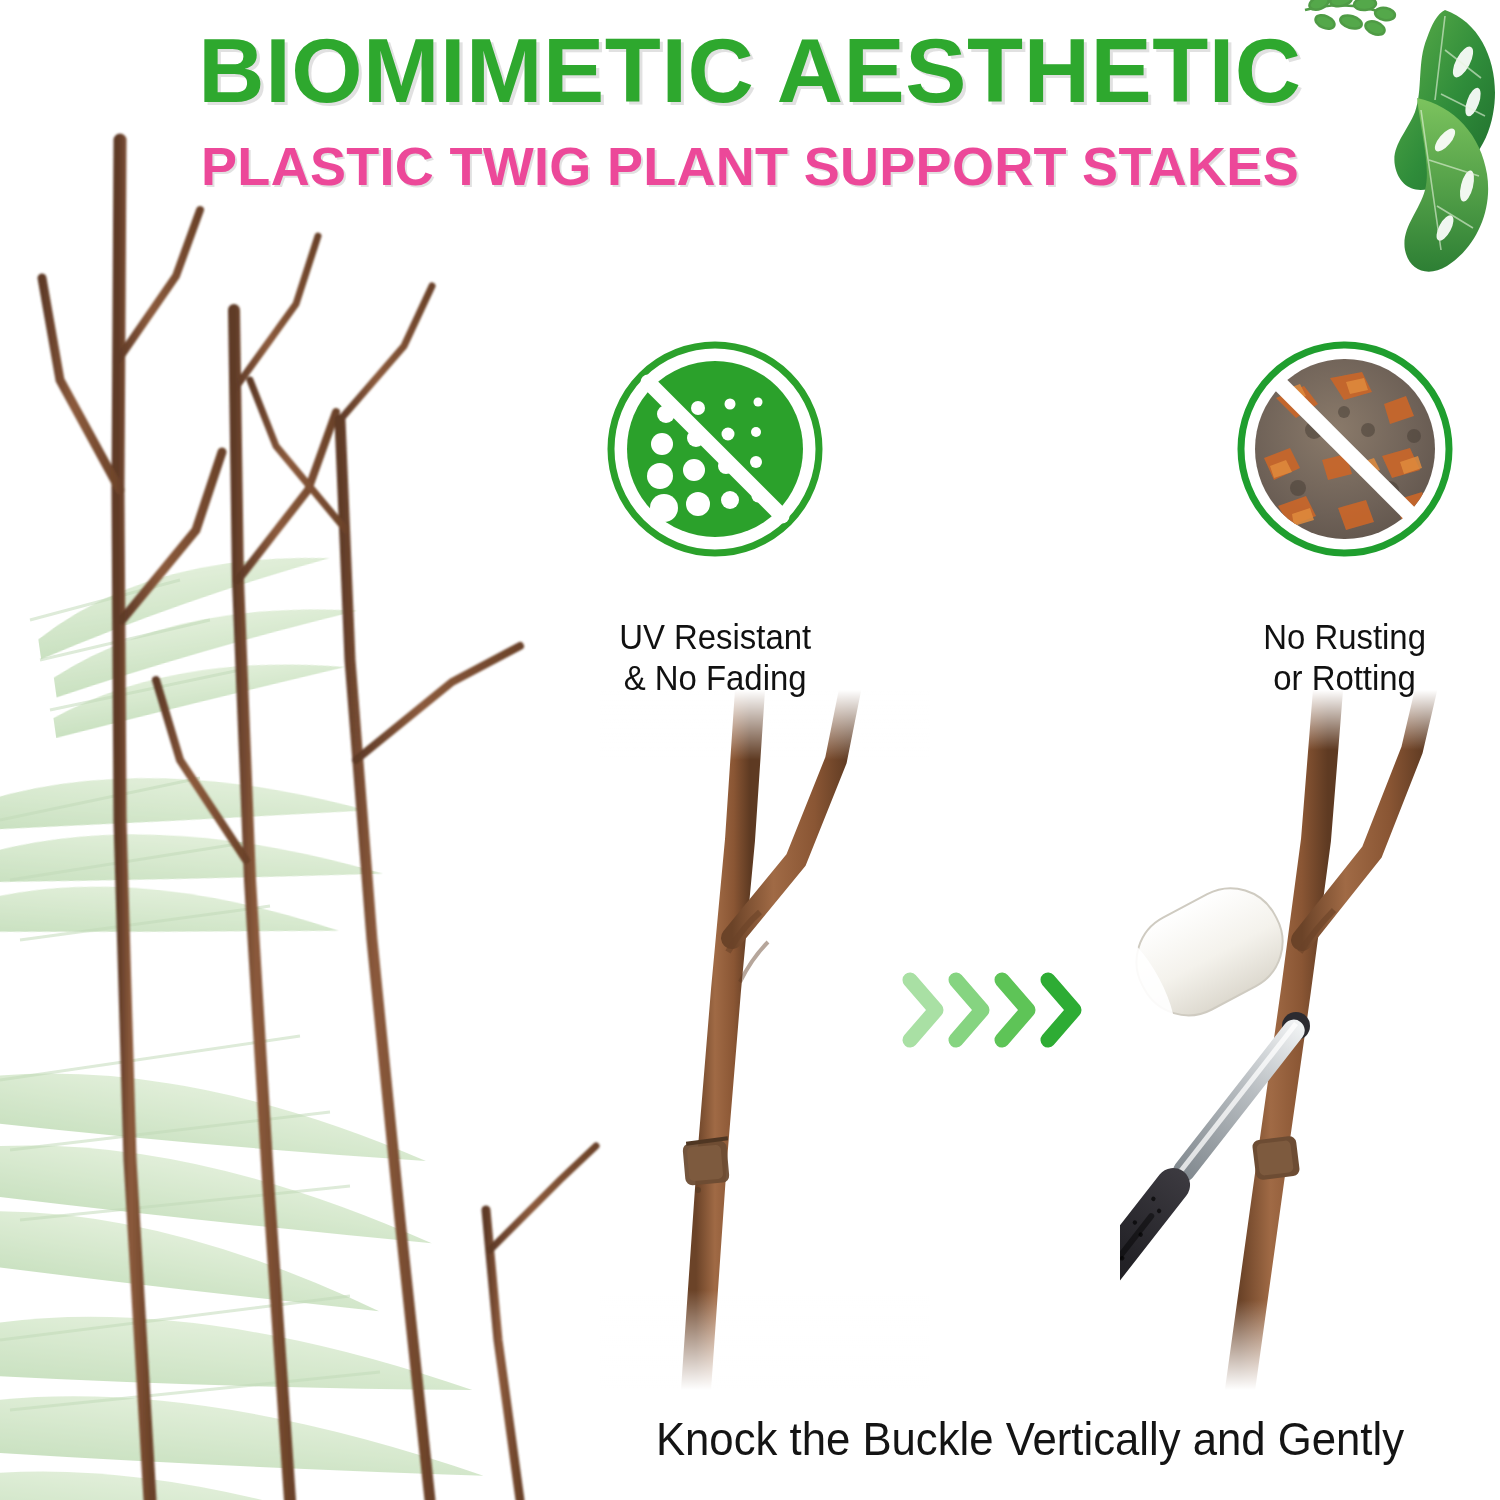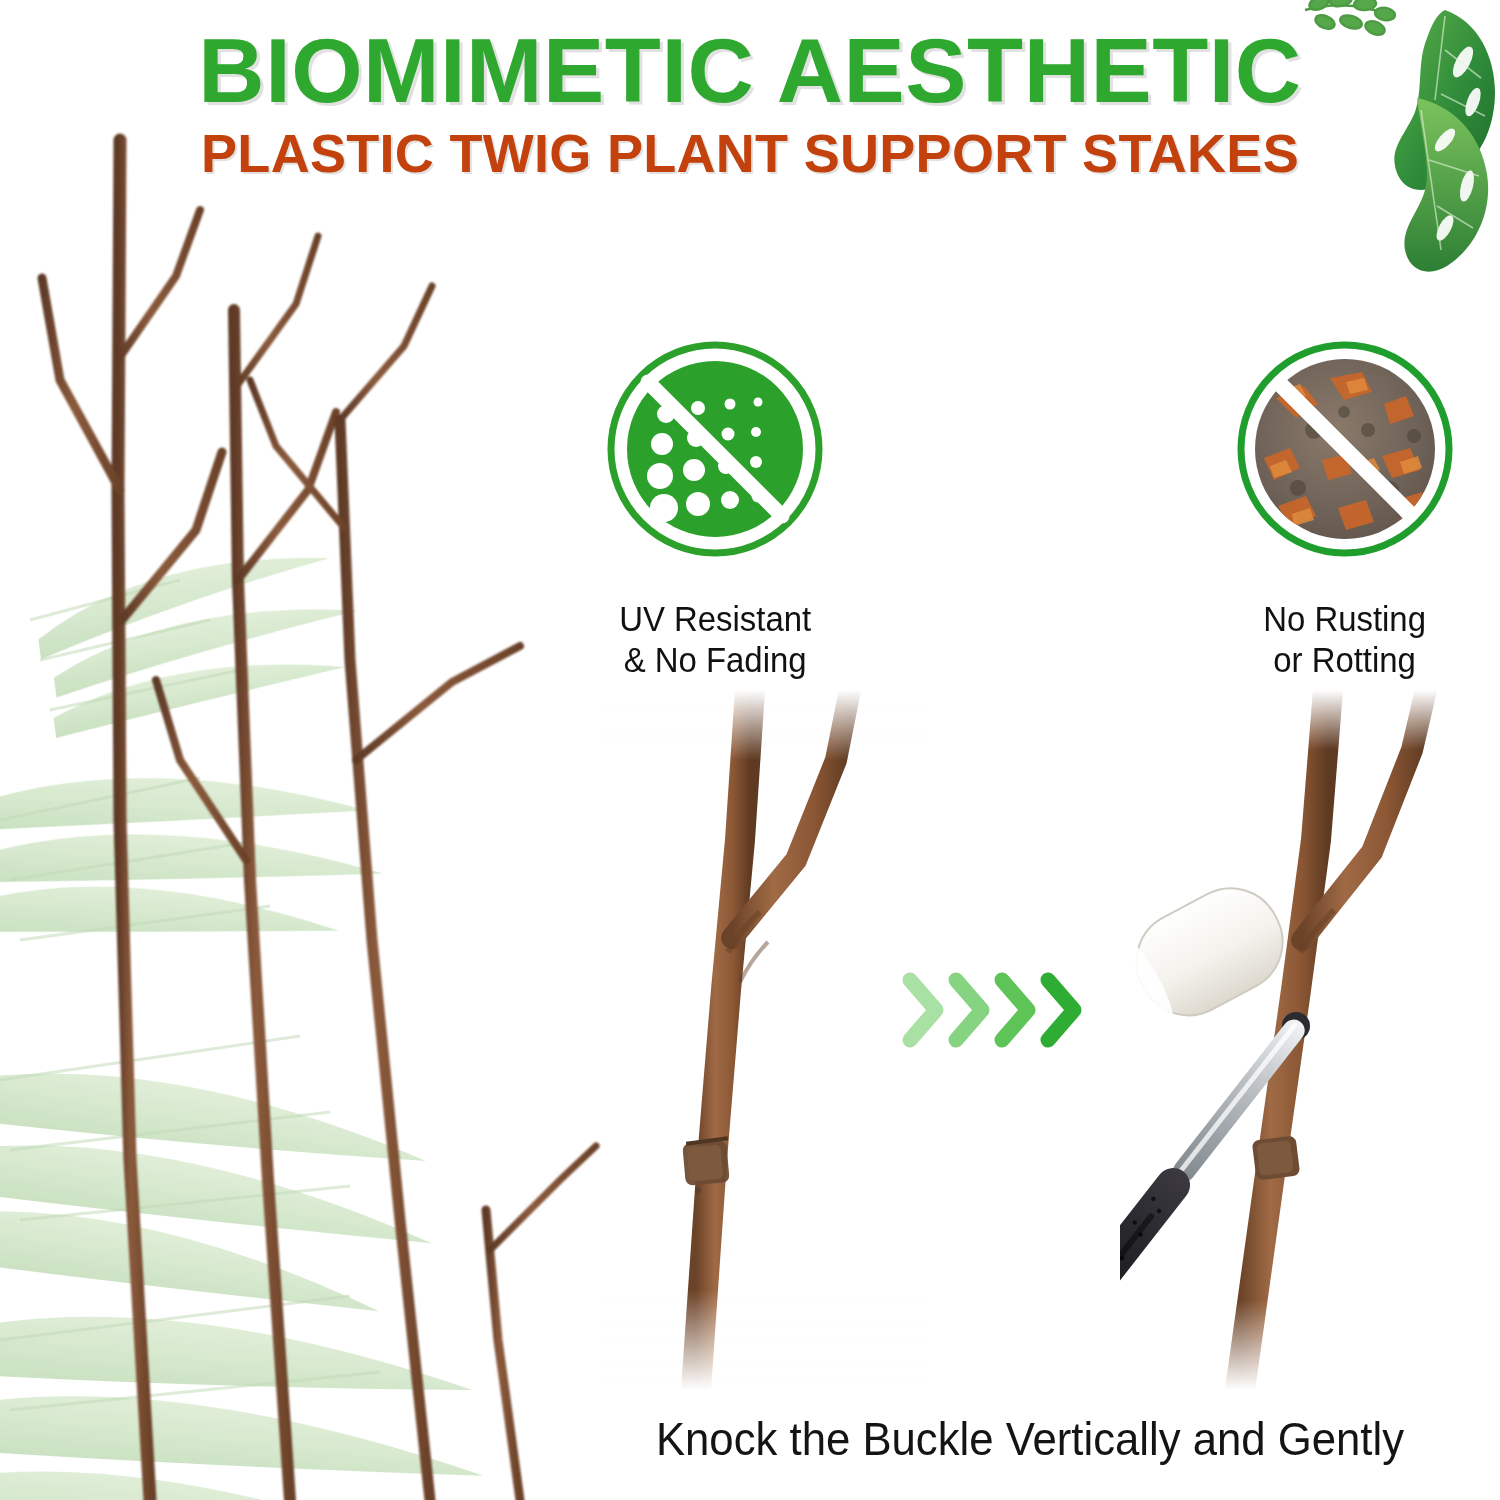--- a/index.html
+++ b/index.html
@@ -49,23 +49,23 @@
       3px 3px 0 rgba(200,200,200,0.55),
       1px 1px 0 #ffffff,
       -1px -1px 0 #ffffff;
     white-space: nowrap;
   }
   .title-sub {
     font-family: "Liberation Sans Narrow", "Liberation Sans", sans-serif;
     font-weight: bold;
     font-size: 54px;
     line-height: 1.05;
-    margin-top: 7px;
+    margin-top: 20px;
     letter-spacing: 0.3px;
-    color: #c2410c;
+    color: #ec4899;
     text-shadow:
       2px 2px 0 rgba(200,200,200,0.55),
       1px 1px 0 #ffffff,
       -1px -1px 0 #ffffff;
     white-space: nowrap;
   }
 
   
   .left-photo {
     position: absolute;
@@ -84,20 +84,21 @@
     width: 900px;
     display: flex;
     justify-content: space-between;
     z-index: 5;
   }
   .feature {
     width: 270px;
     display: flex;
     flex-direction: column;
     align-items: center;
+    gap: 18px;
   }
   .feature-icon-wrap {
     width: 222px;
     height: 222px;
     position: relative;
   }
   .feature-caption {
     margin-top: 38px;
     text-align: center;
     font-family: "Liberation Sans Narrow", "Liberation Sans", sans-serif;

